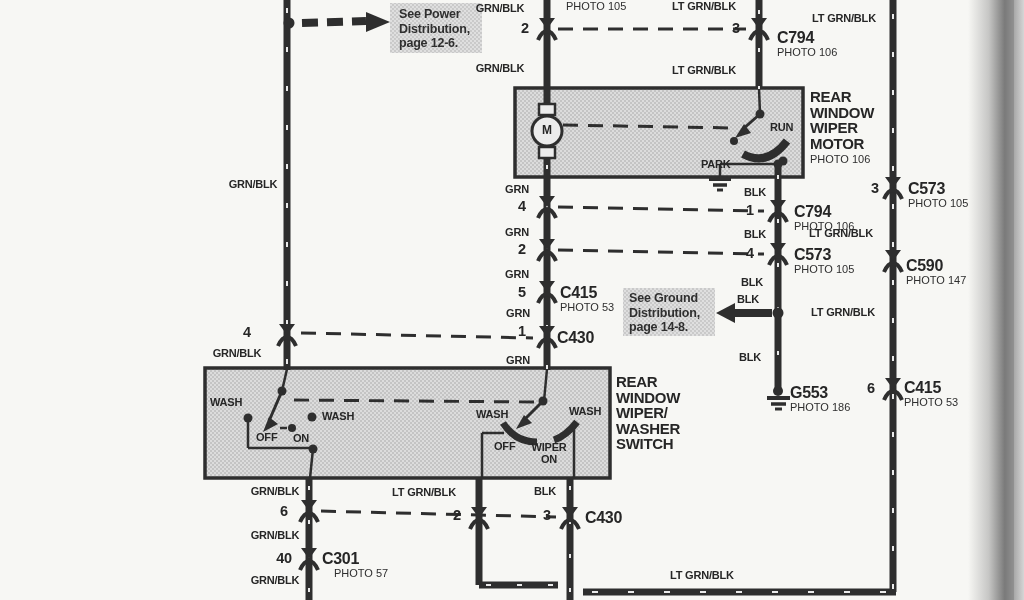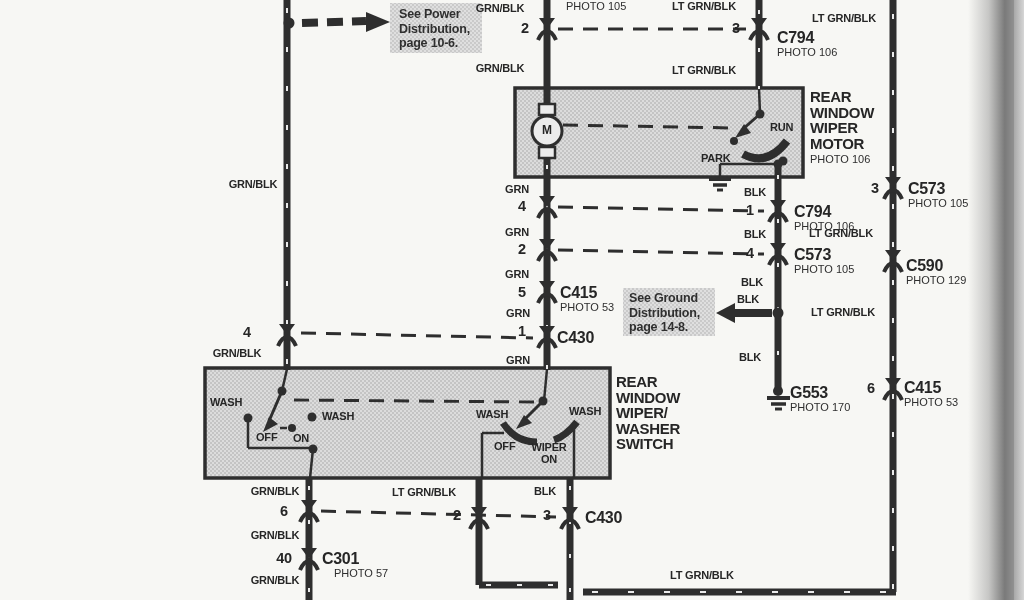--- a/index.html
+++ b/index.html
@@ -156,21 +156,21 @@
     <use href="#connsym" x="893" y="390"></use>
     <use href="#connsym" x="309" y="512"></use>
     <use href="#connsym" x="309" y="560"></use>
     <use href="#connsym" x="479" y="519"></use>
     <use href="#connsym" x="570" y="519"></use>
   </g>
 </svg>
 
 <div class="lb callout" style="left:399px;top:7px;">See Power
 Distribution,
-page 10-6.</div>
+page 12-6.</div>
 <div class="lb callout" style="left:629px;top:291px;">See Ground
 Distribution,
 page 14-8.</div>
 
 <div class="lb r" style="left:460px;top:2px;width:80px;">GRN/BLK</div>
 <div class="lb photo" style="left:566px;top:0px;">PHOTO 105</div>
 <div class="lb r" style="left:660px;top:0px;width:88px;">LT GRN/BLK</div>
 <div class="lb r" style="left:800px;top:12px;width:88px;">LT GRN/BLK</div>
 <div class="lb r" style="left:460px;top:62px;width:80px;">GRN/BLK</div>
 <div class="lb r" style="left:660px;top:64px;width:88px;">LT GRN/BLK</div>
@@ -180,21 +180,21 @@
 <div class="lb conn" style="left:777px;top:29px;">C794</div>
 <div class="lb photo" style="left:777px;top:46px;">PHOTO 106</div>
 
 <div class="lb comp" style="left:810px;top:89px;">REAR
 WINDOW
 WIPER
 MOTOR</div>
 <div class="lb photo" style="left:810px;top:153px;">PHOTO 106</div>
 <div class="lb m-letter" style="left:540px;top:124px;width:14px;">M</div>
 <div class="lb sw" style="left:770px;top:121px;border-radius:6px;">RUN</div>
-<div class="lb sw" style="left:701px;top:152px;text-align:center;">PARK</div>
+<div class="lb sw" style="left:701px;top:158px;text-align:center;">PARK</div>
 
 <div class="lb r" style="left:223px;top:178px;width:60px;">GRN/BLK</div>
 <div class="lb r" style="left:502px;top:183px;width:30px;">GRN</div>
 <div class="lb r" style="left:502px;top:226px;width:30px;">GRN</div>
 <div class="lb r" style="left:502px;top:268px;width:30px;">GRN</div>
 <div class="lb r" style="left:503px;top:307px;width:30px;">GRN</div>
 <div class="lb r" style="left:503px;top:354px;width:30px;">GRN</div>
 <div class="lb r" style="left:207px;top:347px;width:60px;">GRN/BLK</div>
 
 <div class="lb r" style="left:740px;top:186px;width:30px;">BLK</div>
@@ -216,28 +216,28 @@
 <div class="lb photo" style="left:560px;top:301px;">PHOTO 53</div>
 <div class="lb num r" style="left:509px;top:324px;width:26px;">1</div>
 <div class="lb conn" style="left:557px;top:329px;">C430</div>
 <div class="lb num r" style="left:234px;top:325px;width:26px;">4</div>
 
 <div class="lb num r" style="left:862px;top:181px;width:26px;">3</div>
 <div class="lb conn" style="left:908px;top:180px;">C573</div>
 <div class="lb photo" style="left:908px;top:197px;">PHOTO 105</div>
 <div class="lb r" style="left:797px;top:227px;width:88px;">LT GRN/BLK</div>
 <div class="lb conn" style="left:906px;top:257px;">C590</div>
-<div class="lb photo" style="left:906px;top:274px;">PHOTO 129</div>
+<div class="lb photo" style="left:906px;top:274px;">PHOTO 147</div>
 <div class="lb r" style="left:799px;top:306px;width:88px;">LT GRN/BLK</div>
 <div class="lb num r" style="left:858px;top:381px;width:26px;">6</div>
 <div class="lb conn" style="left:904px;top:379px;">C415</div>
 <div class="lb photo" style="left:904px;top:396px;">PHOTO 53</div>
 
 <div class="lb conn" style="left:790px;top:384px;">G553</div>
-<div class="lb photo" style="left:790px;top:401px;">PHOTO 170</div>
+<div class="lb photo" style="left:790px;top:401px;">PHOTO 186</div>
 
 <div class="lb comp" style="left:616px;top:374px;">REAR
 WINDOW
 WIPER/
 WASHER
 SWITCH</div>
 <div class="lb sw" style="left:210px;top:396px;">WASH</div>
 <div class="lb sw" style="left:322px;top:410px;">WASH</div>
 <div class="lb sw" style="left:256px;top:431px;">OFF</div>
 <div class="lb sw" style="left:293px;top:432px;">ON</div>

